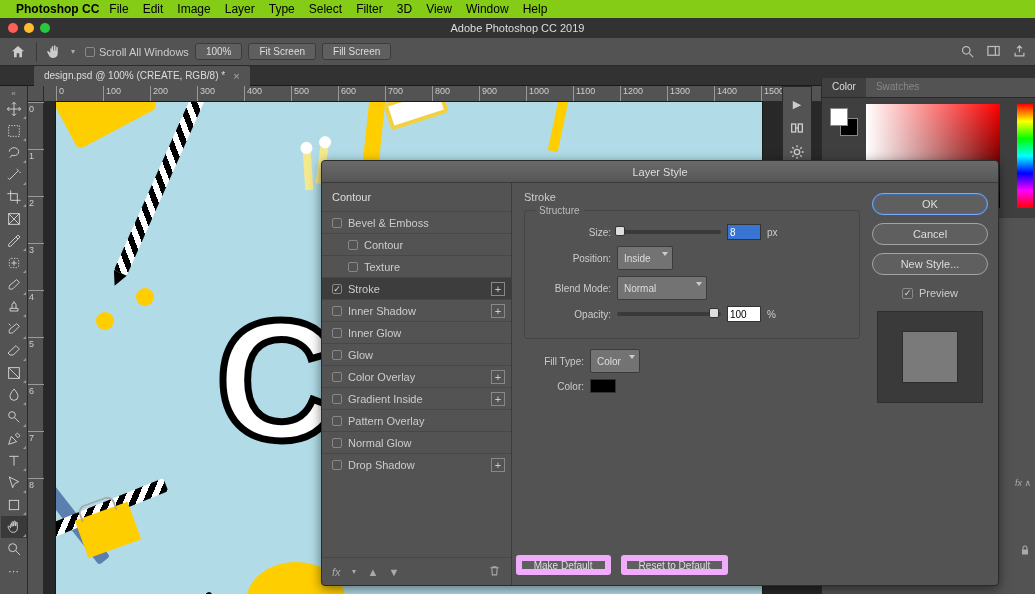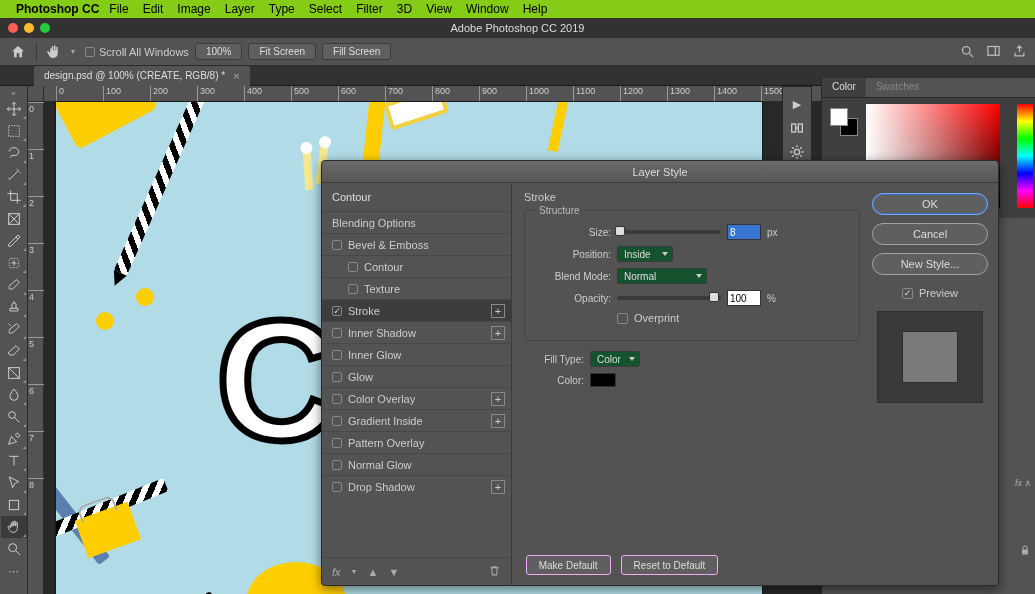--- a/index.html
+++ b/index.html
@@ -118,26 +118,26 @@
 .grp-label { color:#ccc; font-size:11px; }
 .sub-grp { border:1px solid #454545; border-radius:3px; margin-top:2px; padding: 8px 10px 10px 10px;}
 .sub-grp legend { padding:0 4px; color:#bbb; font-size:10px;}
 .frow { display:flex; align-items:center; gap:6px; margin-bottom:6px;}
 .frow .flabel { width: 76px; text-align:right; color:#ccc; font-size:10px;}
 .slider-track { flex:1; max-width:104px; height:4px; background:#3a3a3a; border-radius:2px; position:relative;}
 .slider-thumb { position:absolute; top:-4px; width:10px; height:10px; background:#ddd; border:1px solid #333; border-radius:2px;}
 .num-input { width:34px; height:16px; background:#fff; color:#000; border:1px solid #333; font-size:10px; text-align:left; padding:0 2px;}
 .num-input.sel { background:#3874d1; color:#fff;}
 .unit { color:#ccc; font-size:10px;}
-.ddwn { height:16px; background:#14532d; border:1px solid #3b3b3b; border-radius:2px; color:#ddd; font-size:10px; display:flex; align-items:center; padding:0 14px 0 6px; position:relative; min-width:50px;}
+.ddwn { height:24px; background:#737373; border:1px solid #3b3b3b; border-radius:2px; color:#ddd; font-size:10px; display:flex; align-items:center; padding:0 14px 0 6px; position:relative; min-width:50px;}
 .ddwn::after { content:""; position:absolute; right:4px; top:5px; width:0;height:0;border-left:3px solid transparent;border-right:3px solid transparent;border-top:4px solid #ccc;}
 .cb2 { width:11px; height:11px; border:1px solid #888; border-radius:2px; display:inline-flex;align-items:center;justify-content:center;}
 .cb2.checked::after{content:"✓"; font-size:9px; color:#ddd;}
 .color-sw { width:26px; height:14px; background:#000; border:1px solid #333;}
-.btn { height:20px; border:1px solid #f0abfc; background:#5f5f5f; border-radius:3px; color:#ddd; font-size:10px; display:flex;align-items:center;justify-content:center; padding:0 12px;}
+.btn { height:20px; border:6px solid #f0abfc; background:#5f5f5f; border-radius:3px; color:#ddd; font-size:10px; display:flex;align-items:center;justify-content:center; padding:0 12px;}
 .defaults-row { position:absolute; bottom:10px; left:0; right:140px; display:flex; justify-content:center; gap:10px;}
 
 .dlg-actions { width:126px; padding:10px 10px 0 0; display:flex; flex-direction:column; align-items:stretch; gap:8px;}
 .dlg-actions .act-btn { height:22px; border:1px solid #a3a3a3; border-radius:11px; background:#5f5f5f; color:#ddd; font-size:11px; display:flex;align-items:center;justify-content:center;}
 .dlg-actions .act-btn.primary { border:1px solid #7aa7ff; box-shadow: 0 0 0 1px #3b6fb3 inset;}
 .preview-row { display:flex; align-items:center; gap:6px; justify-content:center; margin-top:4px;}
 .preview-box-wrap { margin-top:4px; background:#3a3a3a; width:106px; height:92px; align-self:center; display:flex;align-items:center;justify-content:center; border:1px solid #2e2e2e;}
 .preview-box { width:56px; height:52px; background:#7a7a7a; border:1px solid #2e2e2e;}
 </style>
 </head>
@@ -470,23 +470,20 @@
         </svg>
      </span>
   </div>
 </div>
 
 <div class="dialog">
   <div class="dlg-title">Layer Style</div>
   <div class="dlg-body">
     <div class="dlg-left">
       <div class="dlg-left-head">Contour</div>
-      <div class="dlg-style-row">
-        <span>Blending Options</span>
-      </div>
       <div id="stylesList">
           <div class="dlg-style-row">
             <span class="cb"></span>
             <span>Bevel &amp; Emboss</span>
           </div>
           <div class="dlg-style-row">
             <span class="indent"></span>
             <span class="cb"></span>
             <span>Contour</span>
           </div>
@@ -577,25 +574,20 @@
               </div>
           </div>
           <div class="frow">
             <span class="flabel">Opacity:</span>
             <div class="slider-track">
                 <div class="slider-thumb" style="left:92px;"></div>
               </div>
             <input class="num-input" value="100" style="">
             <span class="unit">%</span>
           </div>
-          <div class="frow">
-            <span class="flabel"></span>
-            <span class="cb2"></span>
-            <span>Overprint</span>
-          </div>
         </fieldset>
 
         <div class="frow" style="margin-top:10px;">
           <span class="flabel" style="width:60px;">Fill Type:</span>
           <div class="ddwn">
               <span>Color</span>
             </div>
         </div>
         <div class="frow">
           <span class="flabel" style="width:60px;">Color:</span>

